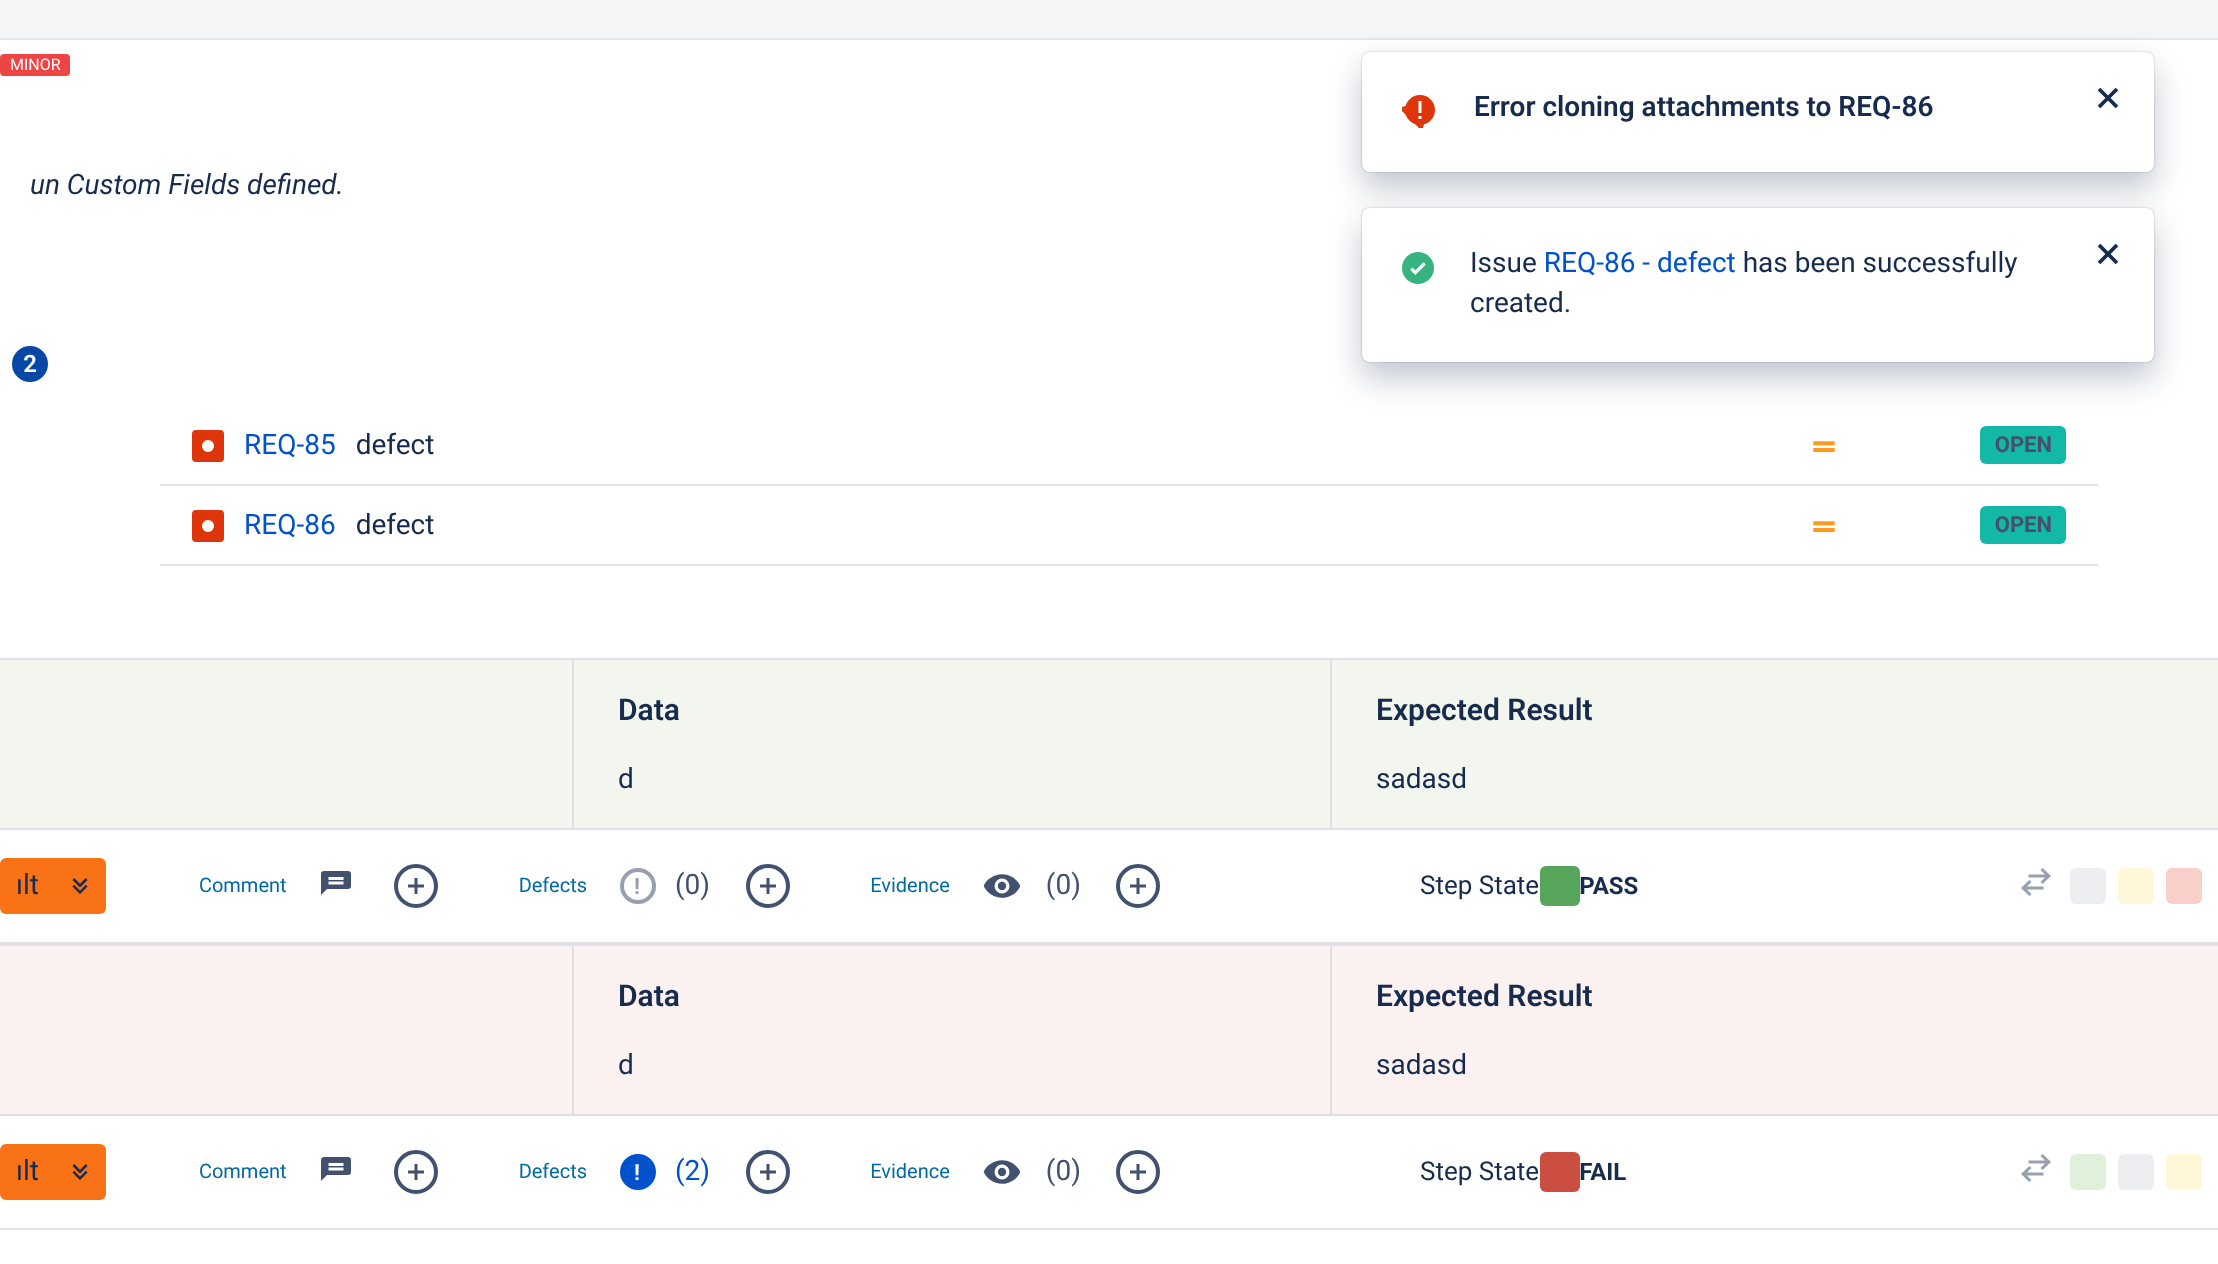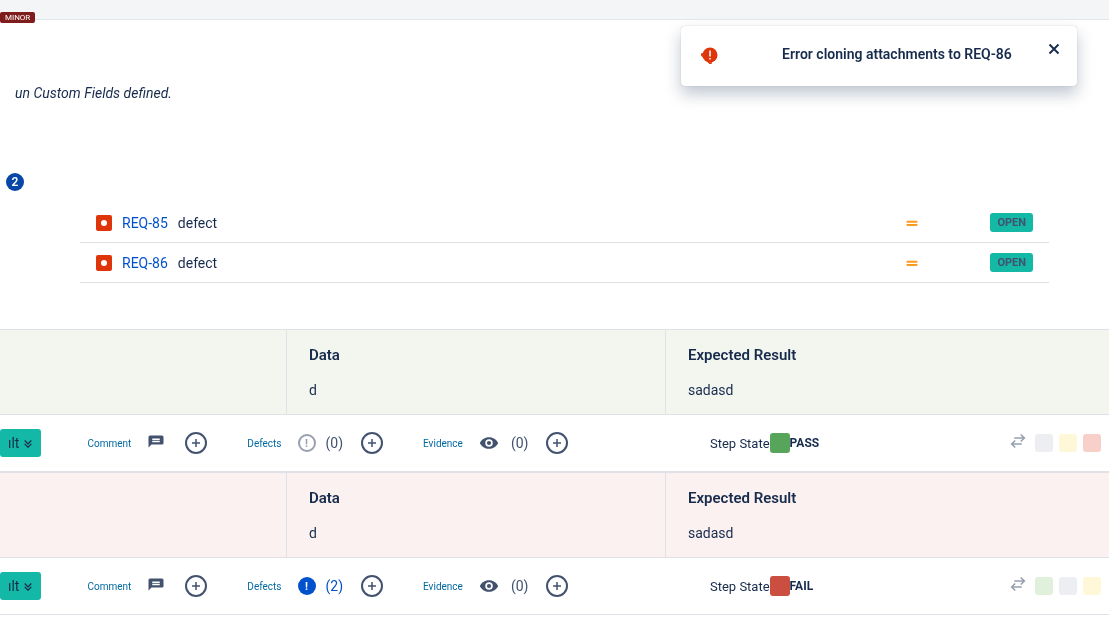--- a/index.html
+++ b/index.html
@@ -18,22 +18,22 @@
     }
     .top-bar {
       height: 20px;
       background: #f4f5f7;
       border-bottom: 1px solid #e5e6e9;
       position: relative;
     }
     .top-badge {
       position: absolute;
       left: 0;
-      top: 12px;
-      background: #7f1d1d;
+      top: 27px;
+      background: #ef4444;
       color: #fff;
       font-size: 8px;
       padding: 1px 5px;
       border-radius: 2px;
     }
     .content-area {
       padding-top: 65px;
       position: relative;
     }
     .notif-stack {
@@ -48,21 +48,20 @@
     .notif {
       width: 396px;
       background: #fff;
       border-radius: 4px;
       box-shadow: 0 8px 16px rgba(9,30,66,0.25), 0 0 1px rgba(9,30,66,0.31);
       padding: 18px 20px;
       display: flex;
       align-items: flex-start;
       gap: 18px;
       position: relative;
-      text-align: center;
     }
     .notif .icon-error {
       color: #DE350B;
       flex-shrink: 0;
       margin-top: 2px;
     }
     .notif .icon-success {
       color: #36B37E;
       flex-shrink: 0;
       margin-top: 4px;
@@ -191,26 +190,26 @@
     }
     .step-controls {
       display: flex;
       align-items: center;
       padding: 14px 0;
       gap: 10px;
       border-bottom: 1px solid #dfe1e6;
       position: relative;
     }
     .result-chip {
-      background: #14b8a6;
+      background: #f97316;
       border-radius: 3px;
       padding: 6px 8px;
       display:inline-flex;
-      align-items:flex-end;
-      gap:4px;
+      align-items:center;
+      gap:16px;
       font-size: 14px;
       margin-right: 36px;
       margin-left:0;
     }
     .result-chip .chev { font-size: 12px; }
     .ctrl-label {
       font-size: 10px;
       color: #0369a1;
       margin-right: 6px;
     }
@@ -293,20 +292,36 @@
     <span class="icon-error">
       <svg width="18" height="18" viewBox="0 0 24 24" fill="currentColor">
           <path d="M12 2L1 21h22L12 2zm0 4l7.5 13H4.5L12 6zm-1 5v4h2v-4h-2zm0 5v2h2v-2h-2z" transform="rotate(45 12 12)"></path>
           <circle cx="12" cy="12" r="10" fill="currentColor"></circle>
           <rect x="11" y="6" width="2" height="8" fill="#fff"></rect>
           <rect x="11" y="16" width="2" height="2" fill="#fff"></rect>
         </svg>
     </span>
     <div class="msg">
       <strong>Error cloning attachments to REQ-86</strong>
+    </div>
+    <span class="close">
+      <svg width="18" height="18" viewBox="0 0 24 24" fill="none" stroke="currentColor" stroke-width="2.5">
+          <path d="M6 6l12 12M6 18L18 6"></path>
+        </svg>
+    </span>
+  </div>
+  <div class="notif">
+    <span class="icon-success">
+      <svg width="16" height="16" viewBox="0 0 24 24">
+          <circle cx="12" cy="12" r="12" fill="currentColor"></circle>
+          <path d="M7 12.5l3 3 7-7" stroke="#fff" stroke-width="2.5" fill="none"></path>
+        </svg>
+    </span>
+    <div class="msg">
+      <span>Issue </span><a href="#">REQ-86 - defect</a><span> has been successfully created.</span>
     </div>
     <span class="close">
       <svg width="18" height="18" viewBox="0 0 24 24" fill="none" stroke="currentColor" stroke-width="2.5">
           <path d="M6 6l12 12M6 18L18 6"></path>
         </svg>
     </span>
   </div>
 </div>
 
 <div class="content-area">

